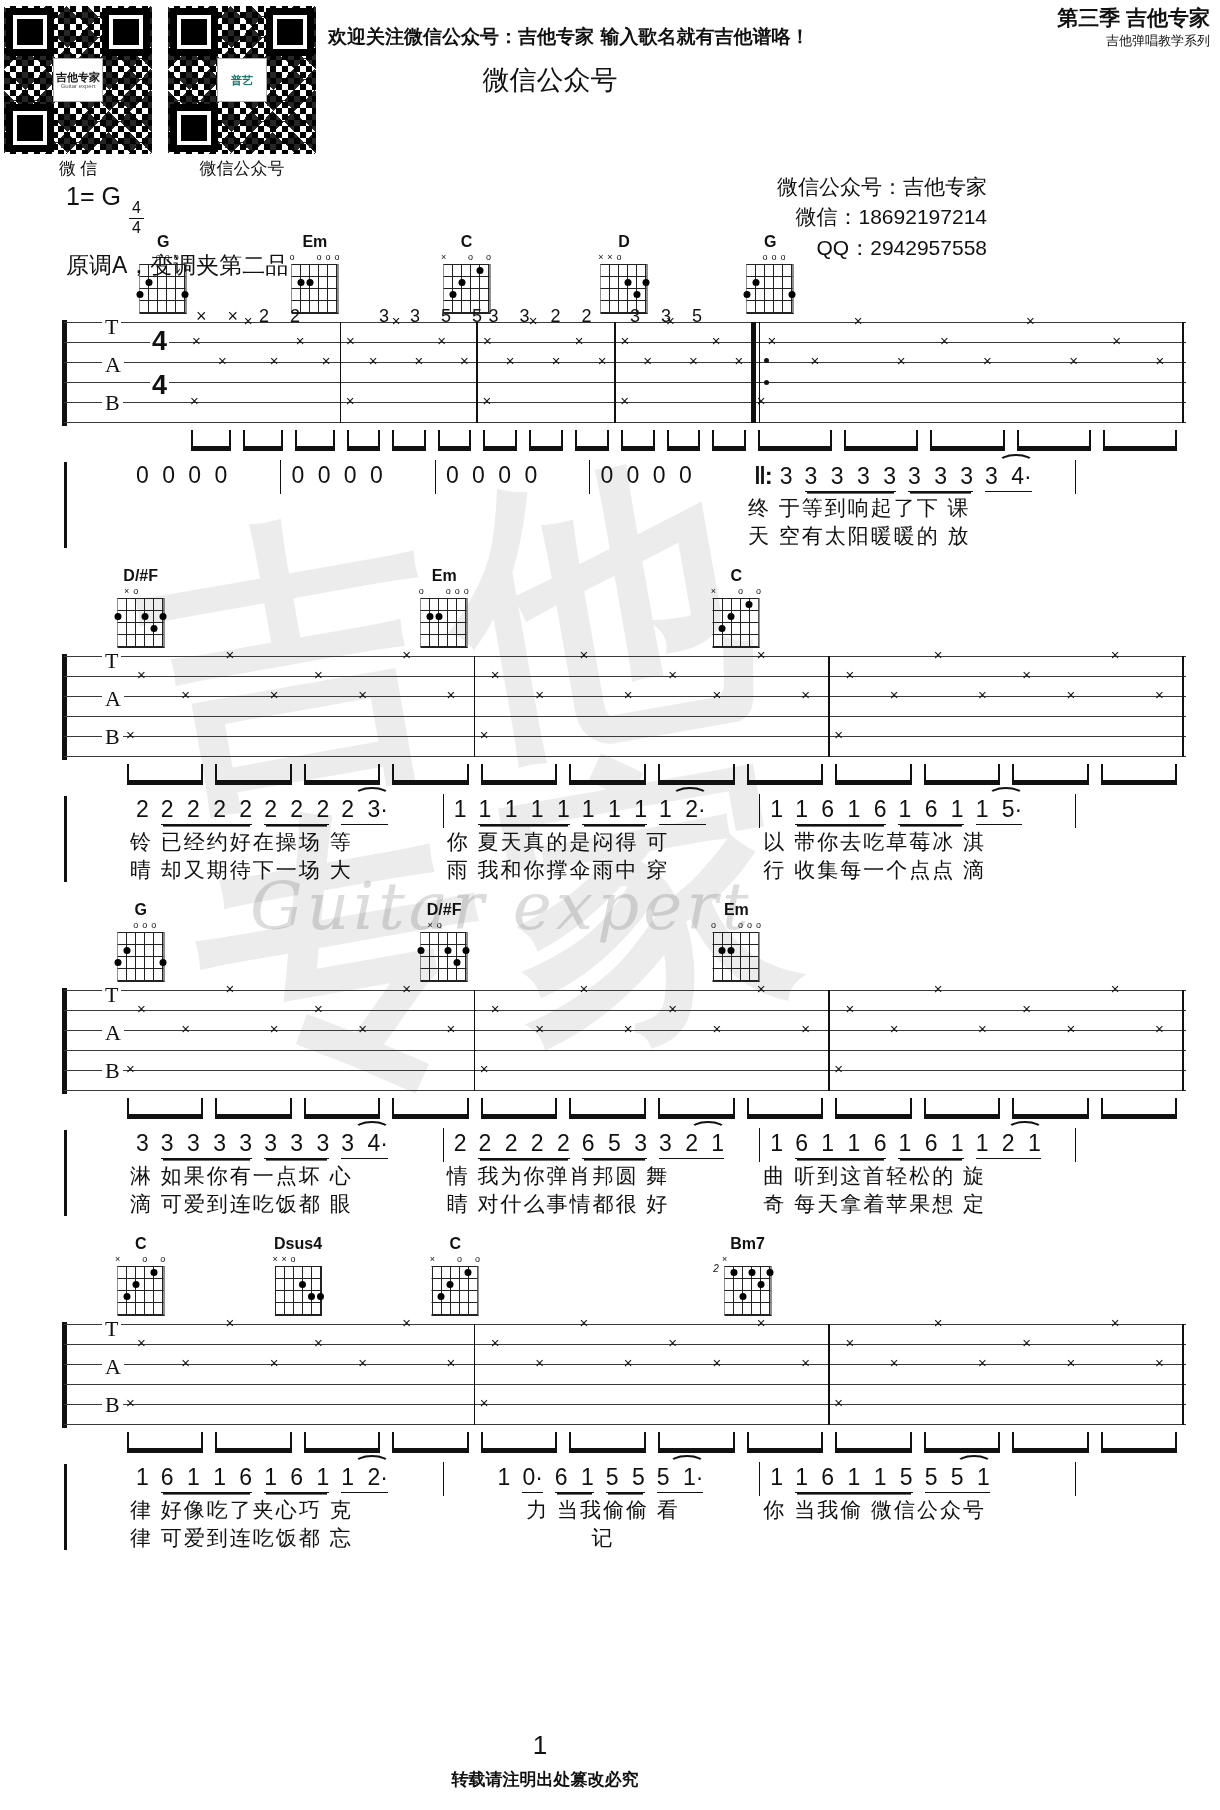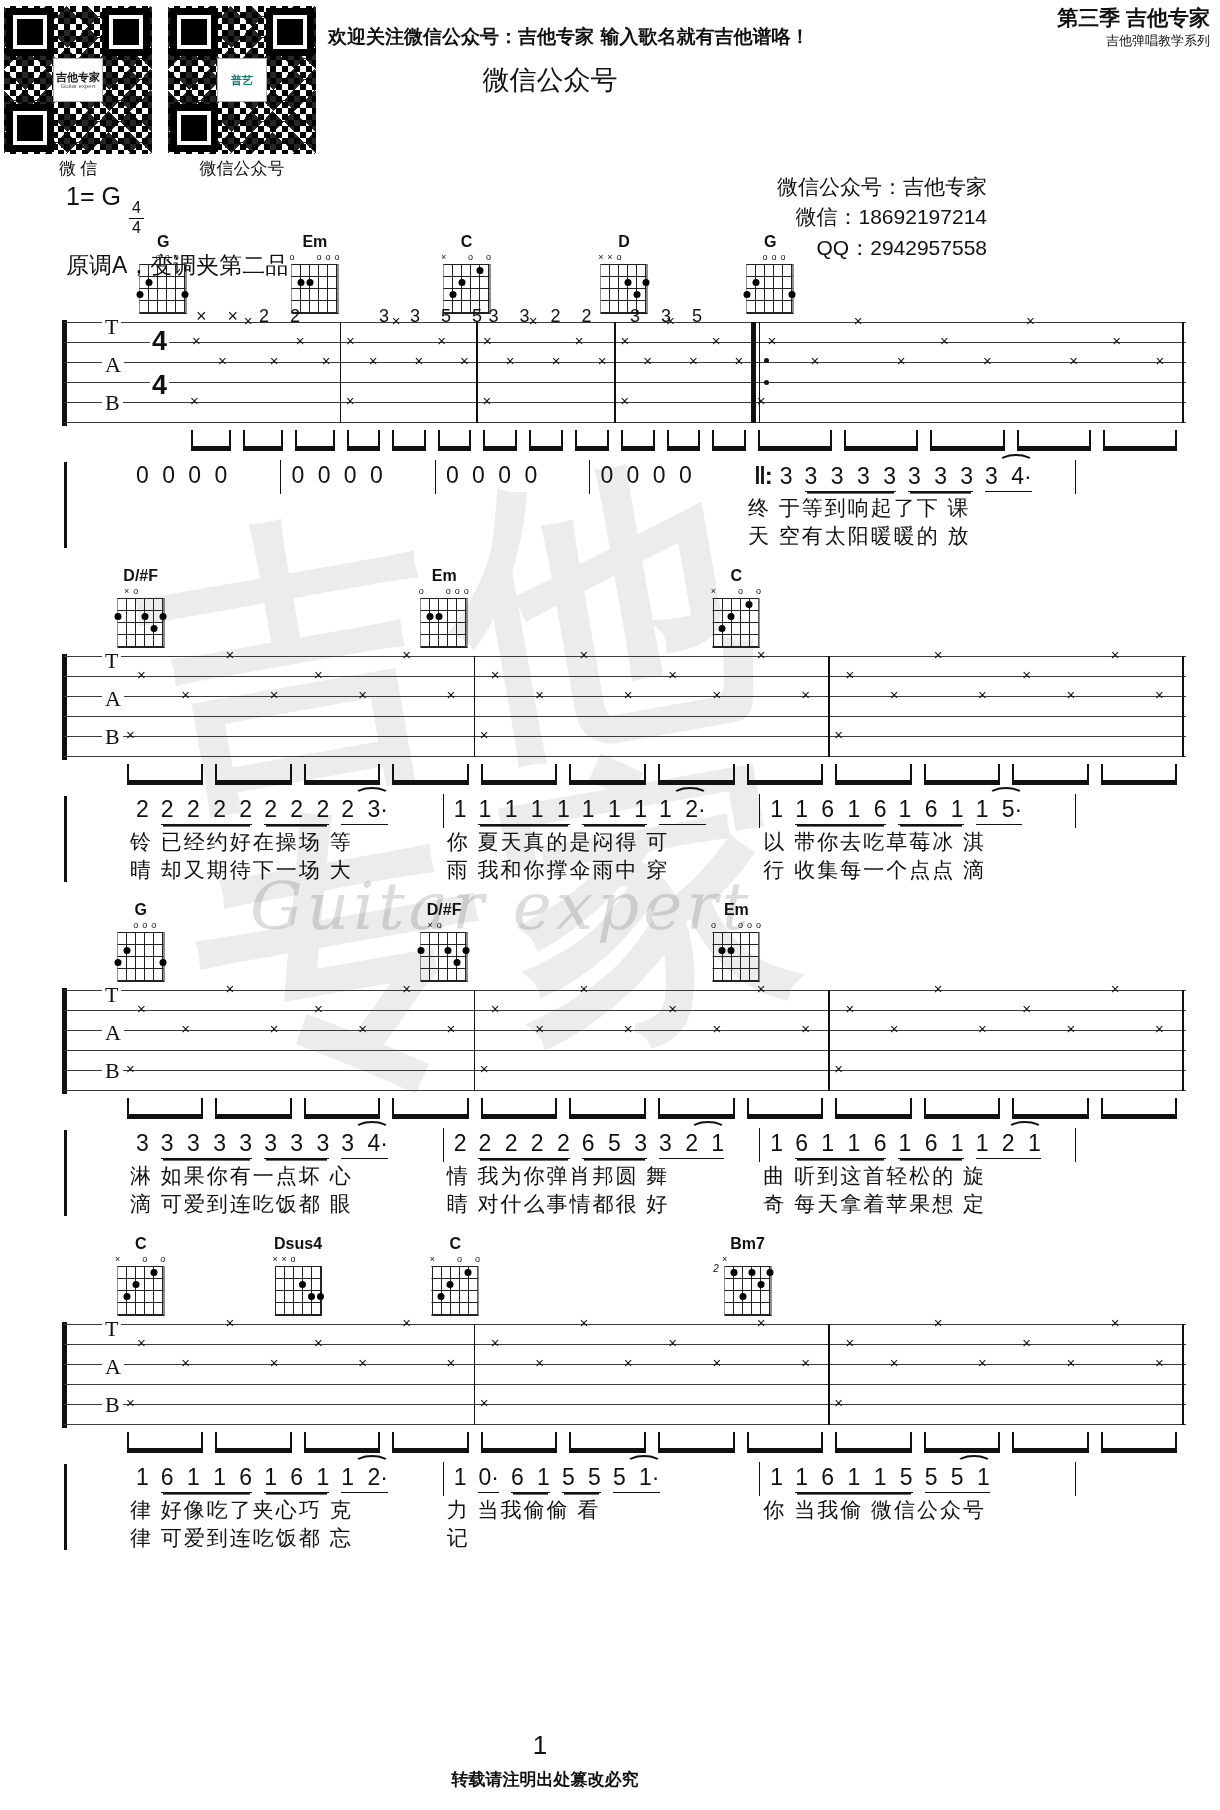--- a/index.html
+++ b/index.html
@@ -642,21 +642,21 @@
           <div class="beam" style="left: 950.177px; width: 72.4115px;"></div>
           <div class="beam" style="left: 1038.59px; width: 72.4115px;"></div>
         </div>
         <div class="vocal">
           <div class="vbrace"></div>
           <div class="vm" style="flex: 1 1 0px;">
             <div class="jp-row no-bl"><span class="g">1</span><span class="g u2">6 1 1 6</span><span class="g u2">1 6 1</span><span class="g u1 tie">1 2·</span></div>
             <div class="lyr">律 好像吃了夹心巧 克</div>
             <div class="lyr">律 可爱到连吃饭都 忘</div>
           </div>
-          <div class="vm" style="flex: 1 1 0px;">
+          <div class="vm" style="flex: 1 1 0px; text-align: center;">
             <div class="jp-row"><span class="g">1</span><span class="g u1">0·</span><span class="g u2">6 1</span><span class="g u2">5 5</span><span class="g u1 tie">5 1·</span></div>
             <div class="lyr">力 当我偷偷 看</div>
             <div class="lyr">记</div>
           </div>
           <div class="vm" style="flex: 1 1 0px;">
             <div class="jp-row"><span class="g">1</span><span class="g u2">1 6 1 1 5</span><span class="g u1 tie">5 5 1</span></div>
             <div class="lyr">你 当我偷 微信公众号</div>
             <div class="lyr"></div>
           </div>
         </div>

